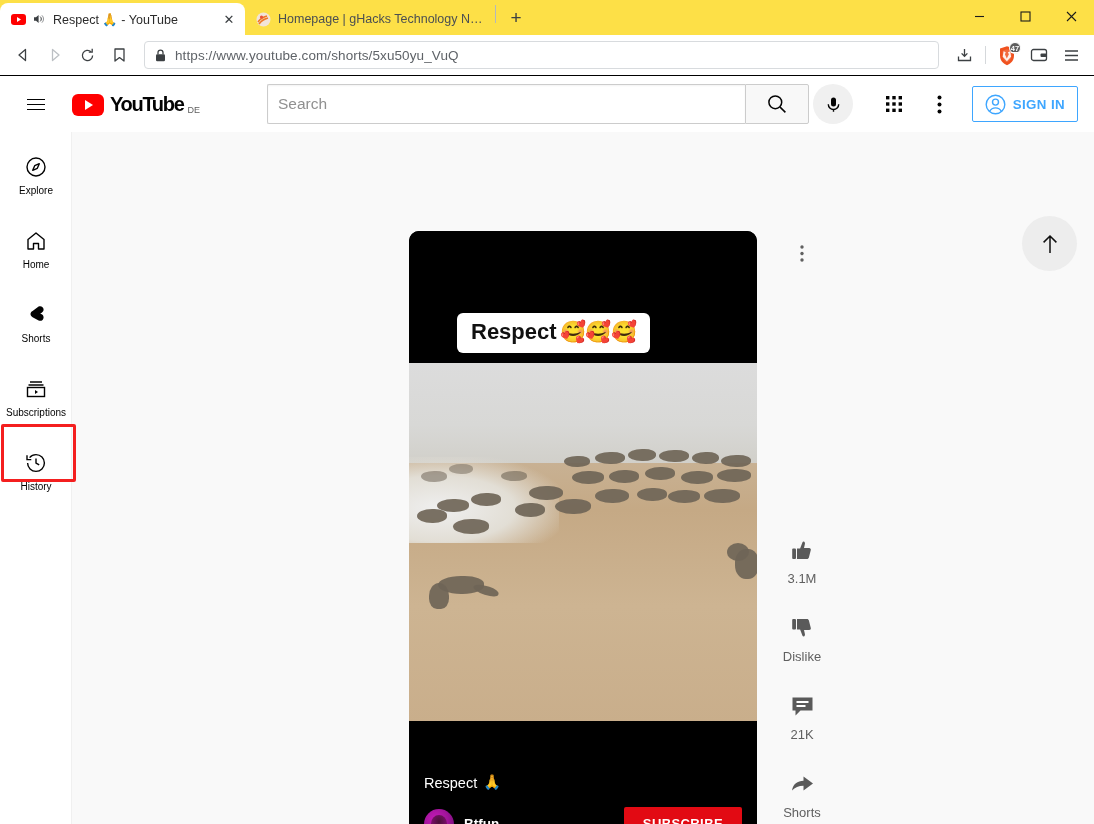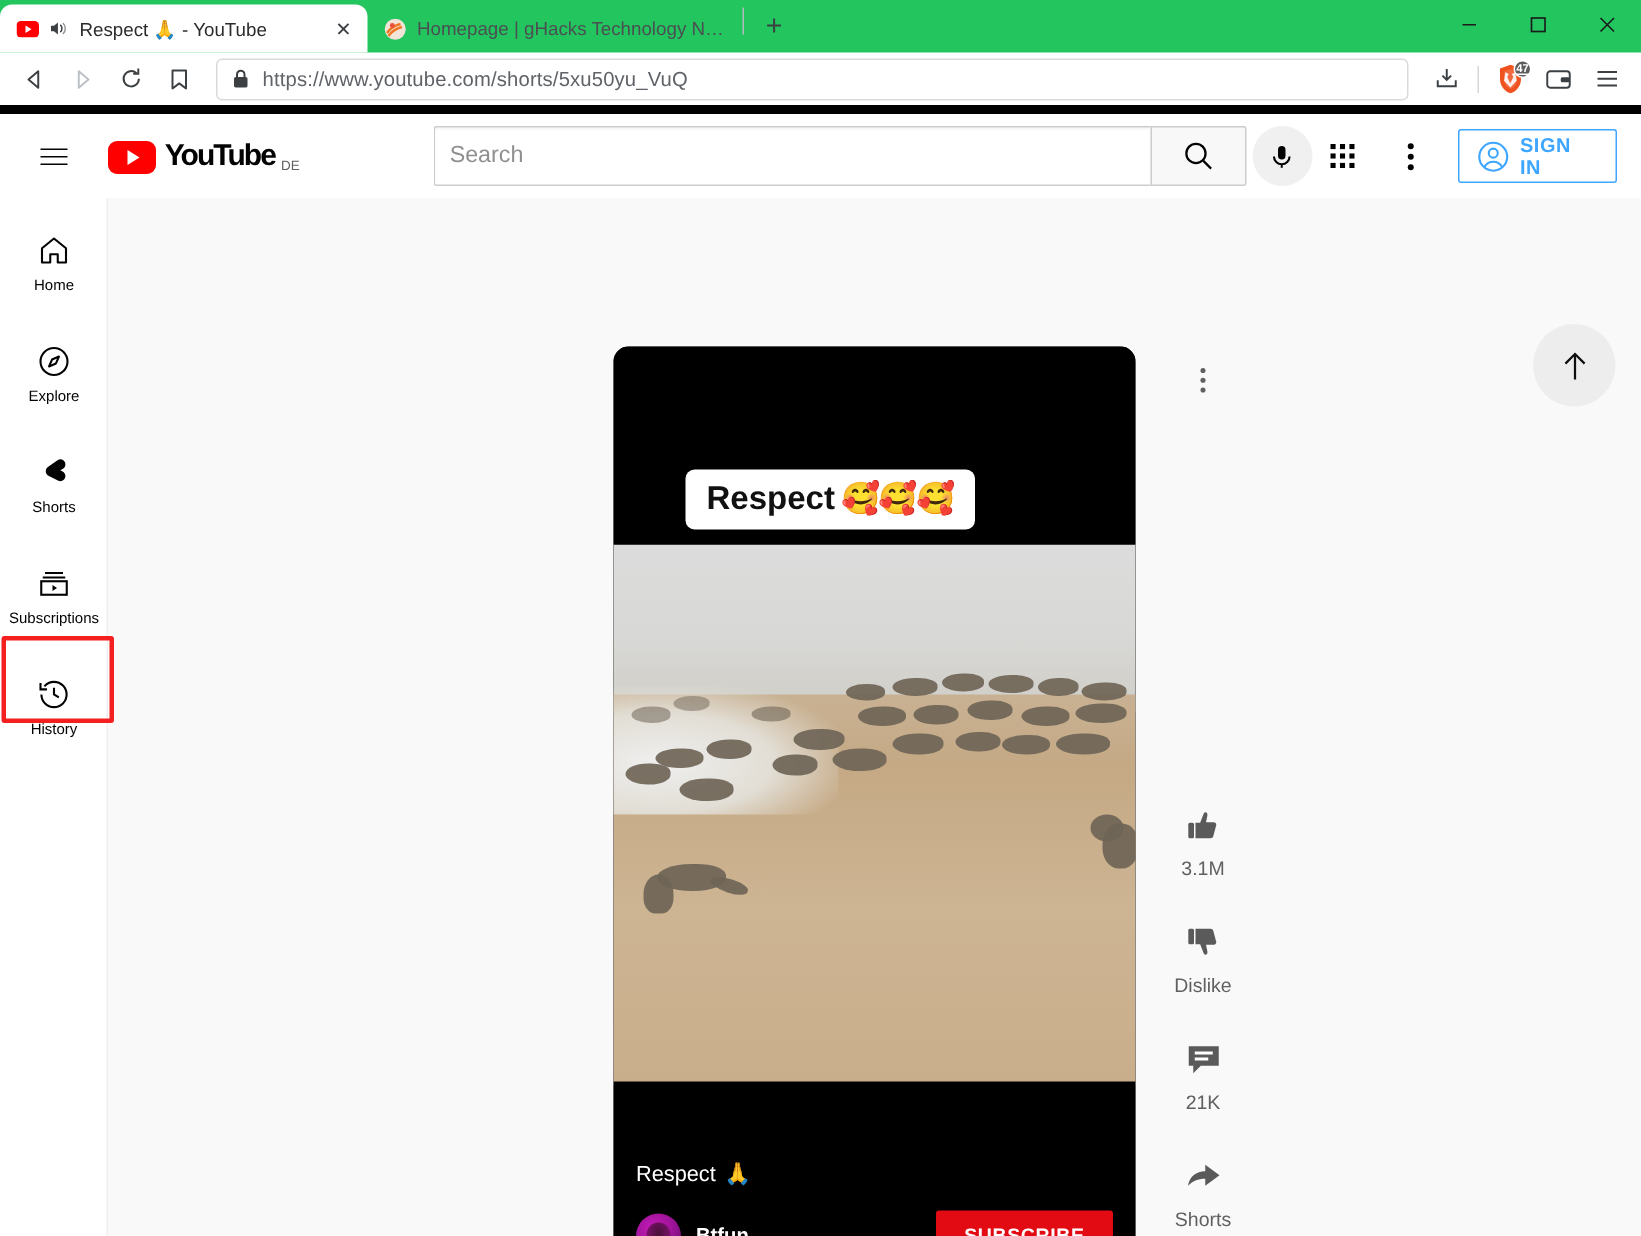--- a/index.html
+++ b/index.html
@@ -7,21 +7,21 @@
     width: 1094px; height: 824px;
     font-family: "Liberation Sans", sans-serif;
     background: #ffffff;
     overflow: hidden;
   }
 
   
   .browser { width: 1094px; height: 824px; position: relative; background:#fff; }
 
   .titlebar {
-    height: 35px; background: #22c55e;
+    height: 35px; background: #fde047;
     display: flex; align-items: flex-start; position: relative;
   }
   .tabstrip { display: flex; align-items: flex-end; height: 35px; flex: 1; }
 
   .tab {
     height: 32px; display: flex; align-items: center;
     padding: 0 8px 0 10px; gap: 7px;
     font-size: 12.5px; color: #2b2b2b;
     position: relative; max-width: 250px;
   }
@@ -51,21 +51,21 @@
   .wincontrols { display: flex; height: 35px; }
   .wincontrols div {
     width: 46px; height: 33px;
     display: flex; align-items: center; justify-content: center;
     color: #1b1b1b;
   }
 
   .toolbar {
     height: 41px; background: #ffffff;
     display: flex; align-items: center; padding: 0 8px;
-    gap: 2px; border-bottom: 6px solid #000000;
+    gap: 2px; border-bottom: 1px solid #000000;
   }
   .tbtn {
     width: 30px; height: 30px; flex-shrink: 0;
     display: flex; align-items: center; justify-content: center;
     color: #3c4043;
   }
   .tbtn.dim { color: #bcc0c4; }
 
   .urlbar {
     flex: 1; height: 28px; background: #ffffff;
@@ -106,21 +106,21 @@
   }
   .yt-logo .play::after {
     content:''; width:0;height:0;
     border-left: 8px solid #fff;
     border-top: 5px solid transparent; border-bottom: 5px solid transparent;
     margin-left: 2px;
   }
   .yt-word { font-size: 20px; font-weight: bold; letter-spacing: -1.3px; color:#030303; margin-left:4px; line-height:24px;}
   .yt-cc { font-size: 9px; color: #606060; margin-left: 2px; line-height: 11px; }
 
-  .searchwrap { display:flex; margin-left: 89px; }
+  .searchwrap { display:flex; margin-left: 67px; }
   .searchbox {
     width: 478px; height: 40px; border: 1px solid #ccc;
     border-right: none; border-radius: 2px 0 0 2px;
     display:flex; align-items:center; padding: 0 10px;
     box-shadow: inset 0 1px 2px rgba(0,0,0,.05);
   }
   .searchbox span { font-size: 15.5px; color: #909090; }
   .searchbtn {
     width: 64px; height: 40px; background: #f8f8f8;
     border: 1px solid #ccc; border-radius: 0 2px 2px 0;
@@ -425,34 +425,34 @@
           </span>
           <span>SIGN IN</span>
         </div>
       </div>
     </div>
 
     <div class="guide">
       <div class="guide-item">
         <span class="gi-icon">
           <svg width="24" height="24" viewBox="0 0 24 24">
-              <path d="M4 10.5L12 4l8 6.5V20h-5.5v-5.5h-5V20H4z" fill="none" stroke="#030303" stroke-width="1.4" stroke-linejoin="round"></path>
-            </svg>
-        </span>
-        <span>Home</span>
+              <circle cx="12" cy="12" r="9" fill="none" stroke="#030303" stroke-width="1.4"></circle>
+              <path d="M15.3 8.7l-2 4.6-4.6 2 2-4.6z" fill="none" stroke="#030303" stroke-width="1.4" stroke-linejoin="round"></path>
+            </svg>
+        </span>
+        <span>Explore</span>
       </div>
 
       <div class="guide-item">
         <span class="gi-icon">
           <svg width="24" height="24" viewBox="0 0 24 24">
-              <circle cx="12" cy="12" r="9" fill="none" stroke="#030303" stroke-width="1.4"></circle>
-              <path d="M15.3 8.7l-2 4.6-4.6 2 2-4.6z" fill="none" stroke="#030303" stroke-width="1.4" stroke-linejoin="round"></path>
-            </svg>
-        </span>
-        <span>Explore</span>
+              <path d="M4 10.5L12 4l8 6.5V20h-5.5v-5.5h-5V20H4z" fill="none" stroke="#030303" stroke-width="1.4" stroke-linejoin="round"></path>
+            </svg>
+        </span>
+        <span>Home</span>
       </div>
 
       <div class="guide-item highlighted">
         <span class="gi-icon">
           <svg width="24" height="24" viewBox="0 0 24 24">
               <path d="M14.6 3.6c2.3-1.2 5 .5 5 3 0 1.3-.7 2.5-1.9 3.1l-1.5.8 1.5.8c1.2.6 1.9 1.8 1.9 3.1 0 2.5-2.7 4.2-5 3l-6-3.1c-1.3-.7-2.1-1.9-2.1-3.2 0-1.3.8-2.5 2.1-3.2z" fill="#030303"></path>
             </svg>
         </span>
         <span>Shorts</span>
       </div>

